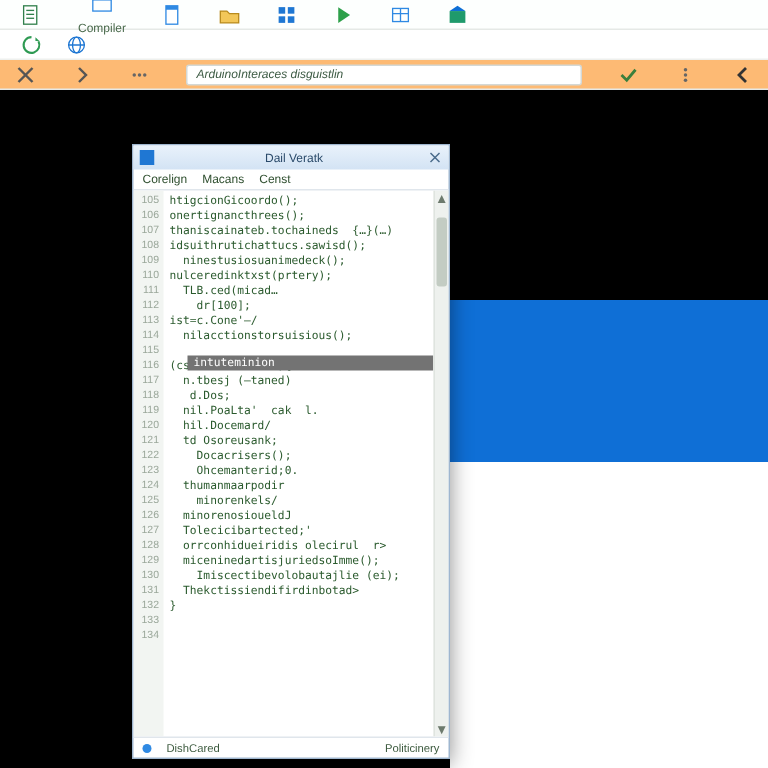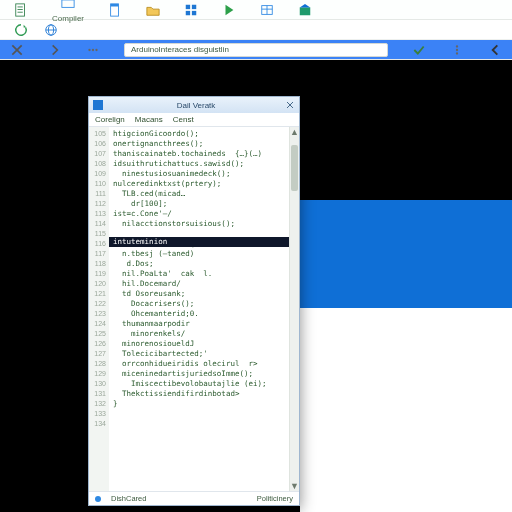--- a/index.html
+++ b/index.html
@@ -9,42 +9,42 @@
   .taskbar { height: 20px; display: flex; align-items: center; gap: 24px; padding: 0 14px; background: #fdfffe; border-bottom: 1px solid #e5e9e6; }
   .taskbar .tb-ic { width: 14px; height: 14px; display: flex; align-items: center; justify-content: center; }
   .taskbar .tb-group { display: flex; align-items: center; gap: 4px; flex-direction: column; }
   .tb-label { font-size: 8px; color: #4a6a4c; }
 
   
   .strip2 { height: 20px; display: flex; align-items: center; gap: 16px; padding: 0 14px; background: #fff; border-bottom: 1px solid #eef0ee; }
   .strip2 .tb-ic { width: 14px; height: 14px; }
 
   
-  .addrbar { height: 20px; display: flex; align-items: center; padding: 0 10px; background: #3b82f6; border-bottom: 1px solid #e6e9e7; gap: 24px; }
+  .addrbar { height: 20px; display: flex; align-items: center; padding: 0 10px; background: #fdba74; border-bottom: 1px solid #e6e9e7; gap: 24px; font-style: italic; }
   .icbtn { width: 14px; height: 14px; display: flex; align-items: center; justify-content: center; color: #444; }
   .addrbox { flex: 1; height: 14px; border: 1px solid #d4d8d5; border-radius: 2px; display: flex; align-items: center; padding: 0 6px; color: #3d5b44; font-size: 8px; background: #fff; }
 
   
   .stage { position: relative; width: 512px; height: calc(512px - 60px); background: #000; }
   .bluepane { position: absolute; left: 300px; right: 0; top: 140px; bottom: 120px; background: #0f6fd6; }
   .whitepane { position: absolute; left: 300px; right: 0; top: 248px; bottom: 0; background: #fff; }
 
   
   .dialog {
     position: absolute; left: 88px; top: 36px; width: 212px; height: 410px;
     background: #fff; border: 1px solid #9fb6cf; box-shadow: 0 4px 14px rgba(0,0,0,.45);
     display: flex; flex-direction: column;
   }
   .dlg-title { height: 16px; background: linear-gradient(#e9f2fb,#d3e3f4); display: flex; align-items: center; padding: 0 4px; font-size: 8px; color: #2a4a6a; }
   .dlg-title .spacer { flex: 1; }
   .dlg-menubar { height: 14px; display: flex; align-items: center; gap: 10px; padding: 0 6px; font-size: 8px; color: #2f4f2f; border-bottom: 1px solid #e0e6ec; }
   .dlg-body { flex: 1; overflow: hidden; display: flex; }
   .gutter { width: 20px; background: #f2f5f2; color: #9aa79a; text-align: right; padding: 2px 3px 0 0; font-size: 7px; line-height: 10px; }
   .code { flex: 1; padding: 2px 4px 0 4px; font-family: Consolas, monospace; font-size: 7.5px; line-height: 10px; white-space: pre; color: #2a5a2d; position: relative; overflow: hidden; }
-  .code .selrow { position: absolute; left: 0; right: 0; height: 10px; background: #0f172a; }
+  .code .selrow { position: absolute; left: 16px; right: 0; height: 10px; background: #737373; }
   .code .selrow span { color: #fff; position: relative; padding-left: 4px; }
   .vscroll { width: 10px; background: #eef1ee; border-left: 1px solid #dfe4df; position: relative; }
   .vscroll .thumb { position: absolute; left: 1px; right: 1px; top: 18px; height: 46px; background: #c3ccc3; border-radius: 2px; }
   .vscroll .arrow { position: absolute; left: 0; right: 0; height: 10px; display:flex; align-items:center; justify-content:center; color:#6d7a6d; }
   .vscroll .arrow.up { top:0; } .vscroll .arrow.dn { bottom:0; }
 
   .dlg-status { height: 14px; border-top: 1px solid #e0e6ec; display: flex; align-items: center; gap: 10px; padding: 0 6px; font-size: 7.5px; color: #3c5a3e; justify-content: flex-end; }
   .dlg-status .dot { width: 6px; height: 6px; border-radius: 50%; background: #2f89e3; }
   .dlg-buttons { height: 22px; display: flex; align-items: center; justify-content: flex-end; gap: 8px; padding: 0 6px; border-top: 1px solid #e0e6ec; }
   .btn { min-width: 46px; height: 14px; font-size: 8px; display: flex; align-items: center; justify-content: center; border: 1px solid #c4ccc4; background: #f3f6f3; border-radius: 2px; }

